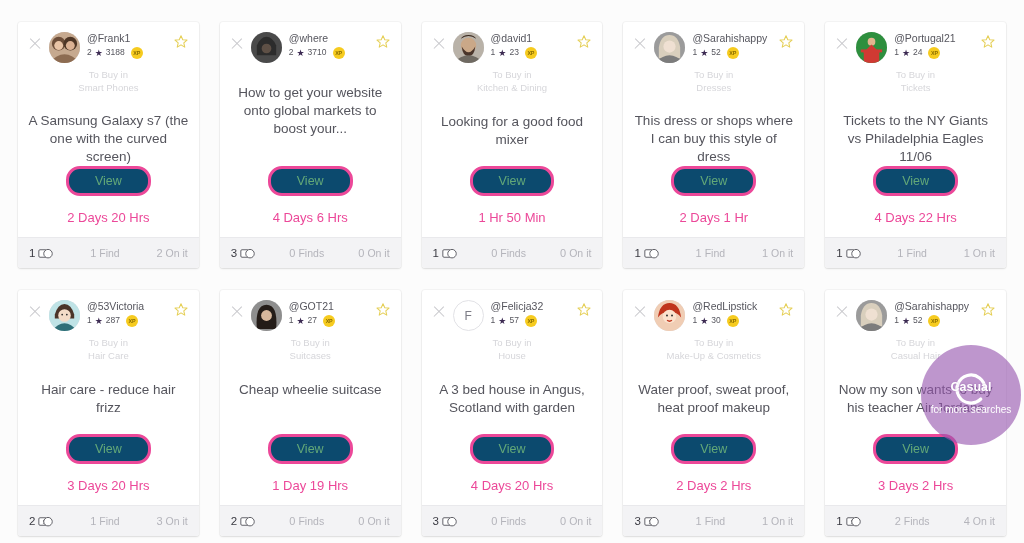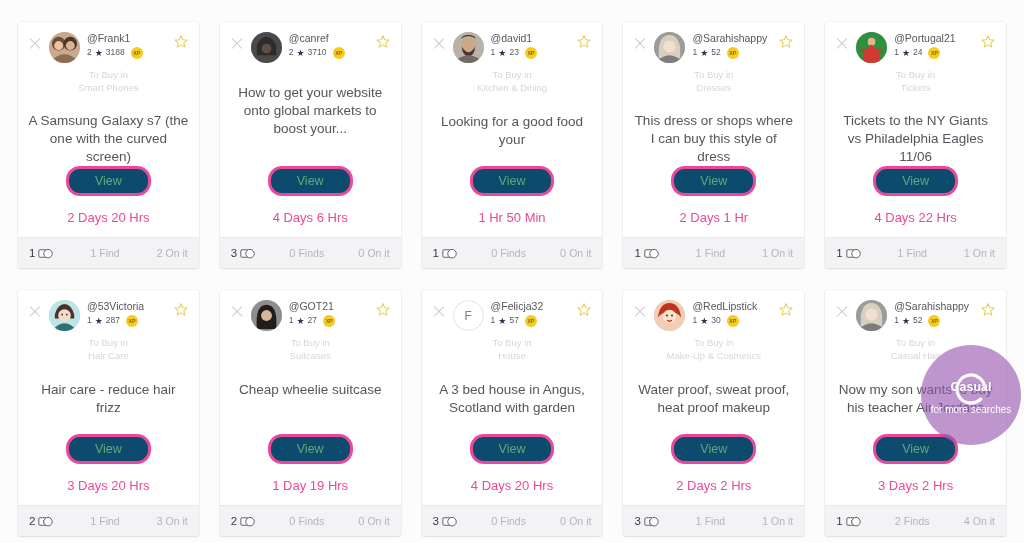--- a/index.html
+++ b/index.html
@@ -263,21 +263,21 @@
       <div class="card-head">
         <span class="close-icon"></span>
         <span class="avatar">
           <svg viewBox="0 0 32 32">
             <rect width="32" height="32" fill="#4a4a4a"></rect>
             <path d="M6 14 q4-9 10-9 t10 9 v10 H6z" fill="#2c2c2c"></path>
             <circle cx="16" cy="17" r="5" fill="#5e5046"></circle>
           </svg>
         </span>
         <div class="user-meta">
-          <div class="handle">@canref</div>
+          <div class="handle">@where</div>
           <div class="stats">
             <span class="lvl">2</span>
             <span class="star">★</span>
             <span class="pts">3710</span>
             <span class="xp-badge">XP</span>
           </div>
         </div>
         <span class="star-icon">
           <svg width="16" height="16" viewBox="0 0 20 20">
             <path d="M10 2.2l2.2 4.9 5.3.5-4 3.6 1.2 5.2L10 13.6 5.3 16.4l1.2-5.2-4-3.6 5.3-.5z" fill="none" stroke="#e5cf56" stroke-width="1.3" stroke-linejoin="round"></path>
@@ -335,21 +335,21 @@
           <svg width="16" height="16" viewBox="0 0 20 20">
             <path d="M10 2.2l2.2 4.9 5.3.5-4 3.6 1.2 5.2L10 13.6 5.3 16.4l1.2-5.2-4-3.6 5.3-.5z" fill="none" stroke="#e5cf56" stroke-width="1.3" stroke-linejoin="round"></path>
           </svg>
         </span>
       </div>
       <div class="category">
         <div>To Buy in</div>
         <div>Kitchen &amp; Dining</div>
       </div>
       <div class="card-body">
-        <div class="title">Looking for a good food your</div>
+        <div class="title">Looking for a good food mixer</div>
         <div class="spacer"></div>
         <button class="view-btn">View</button>
         <div class="timer">1 Hr 50 Min</div>
       </div>
       <div class="card-foot">
         <span class="foot-cell offers">
           <span class="num">1</span>
           <span class="coin-icon">
             <svg width="15" height="13" viewBox="0 0 18 14">
               <rect x="1" y="2.5" width="9" height="9" rx="1.4" fill="#ffffff" stroke="#55555d" stroke-width="1.1"></rect>

